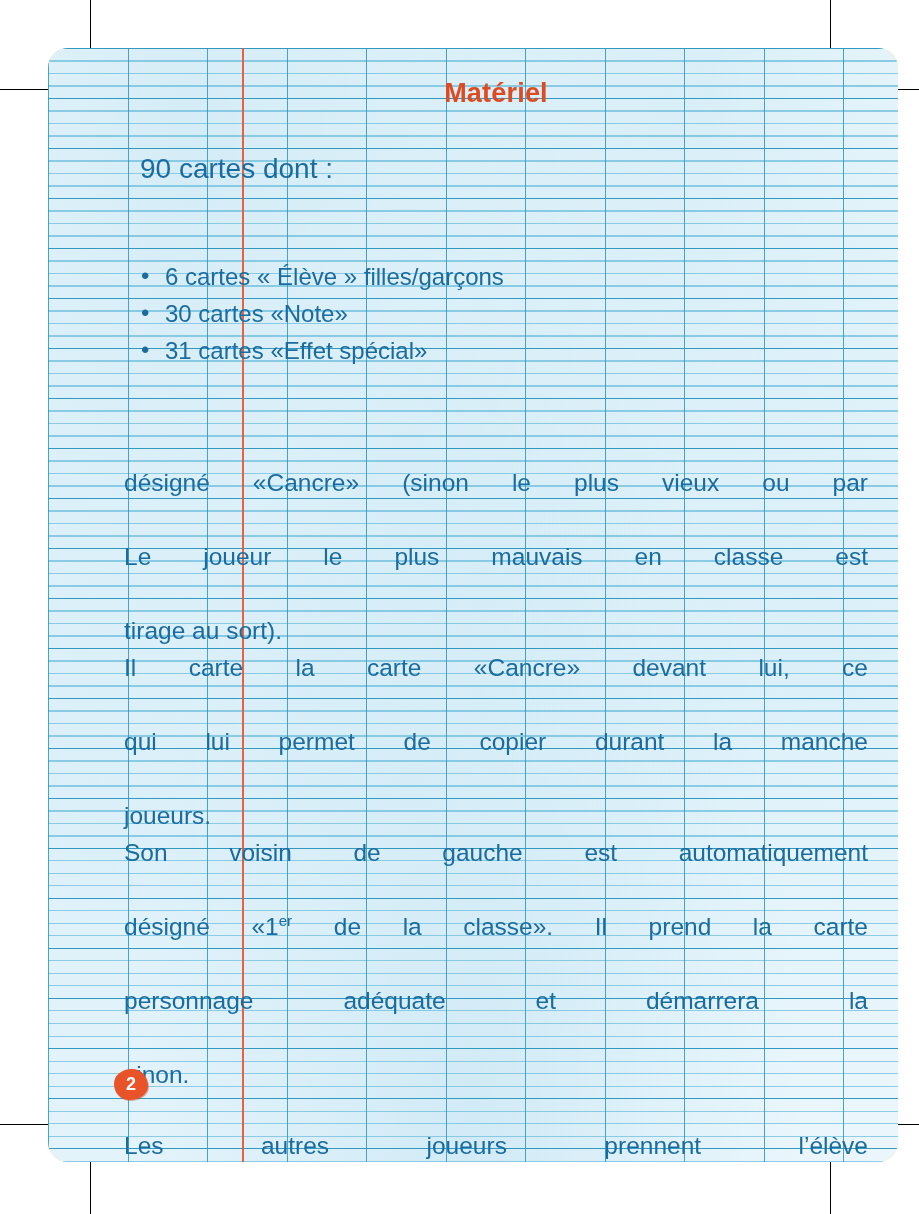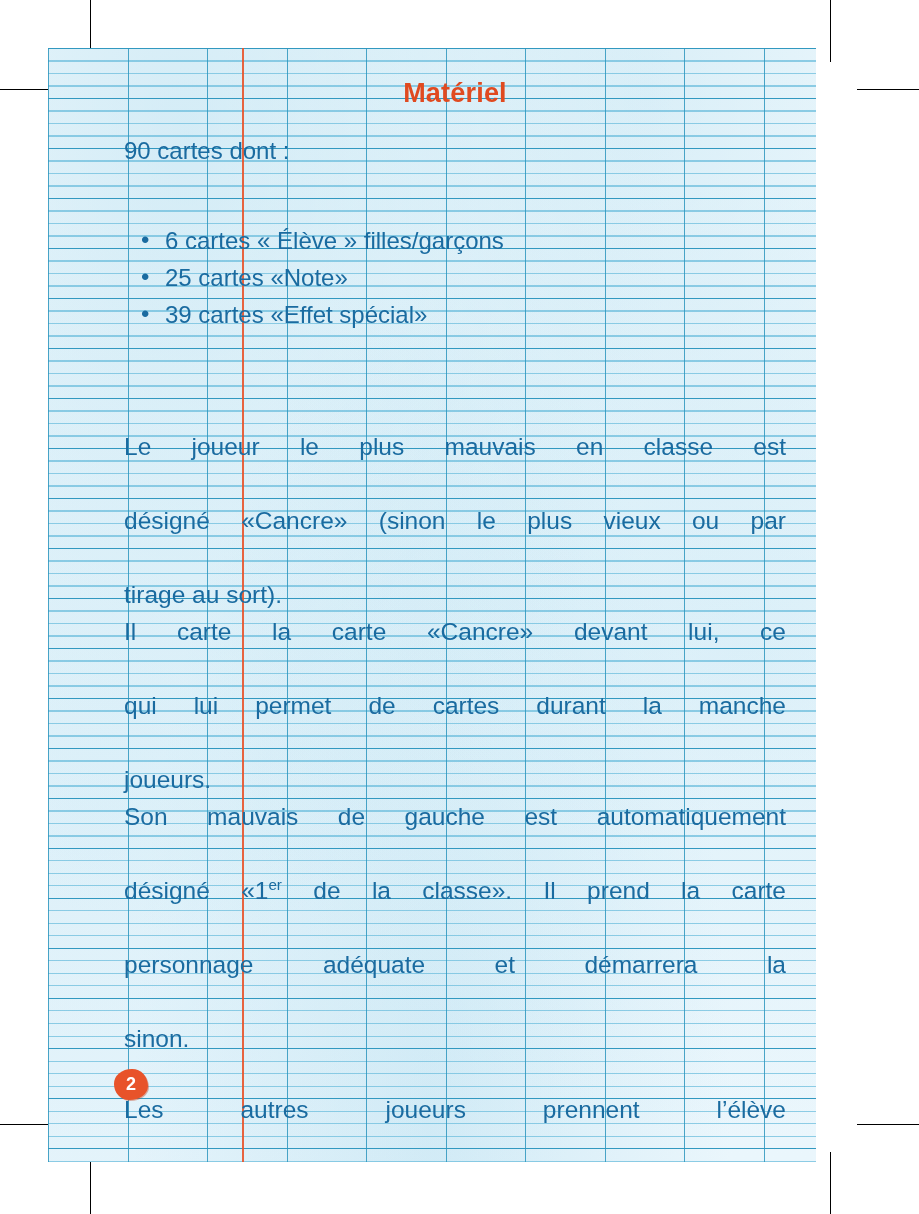--- a/index.html
+++ b/index.html
@@ -21,24 +21,25 @@
     background: #000000;
   }
   .cm-v { width: 1px; height: 62px; }
   .cm-h { height: 1px; width: 62px; }
 
   
   .page {
     position: absolute;
     left: 48px;
     top: 48px;
-    width: 768px;
+    width: 850px;
     height: 1114px;
     background: #fde047;
     overflow: hidden;
+    border-radius: 20px;
   }
 
   
   .paper-tint {
     position: absolute;
     inset: 0;
     background:
       radial-gradient(ellipse at 18% 8%, rgba(186,224,240,0.55), rgba(186,224,240,0) 55%),
       radial-gradient(ellipse at 78% 4%, rgba(186,224,240,0.45), rgba(186,224,240,0) 50%),
       radial-gradient(ellipse at 92% 55%, rgba(198,230,244,0.40), rgba(198,230,244,0) 55%),
@@ -113,23 +114,23 @@
   h1.section {
     color: #e04a20;
     font-size: 27px;
     font-weight: bold;
     text-align: center;
     margin: 0;
     letter-spacing: 0.2px;
   }
 
   .lead {
-    font-size: 24px;
+    font-size: 28px;
     line-height: 1.0;
-    margin: 0;
+    margin: 16px;
     color: #1a6ba0;
   }
 
   ul.bullets {
     list-style: none;
     margin: 15px;
     padding: 0;
   }
   ul.bullets li {
     font-size: 24px;
@@ -218,43 +219,43 @@
     <h1 class="section">Matériel</h1>
 
     <div class="spacer-md"></div>
 
     <p class="lead">90 cartes dont :</p>
 
     <div class="spacer-lg"></div>
 
     <ul class="bullets">
       <li>6 cartes « Élève » filles/garçons</li>
-      <li>25 cartes «Note»</li>
-      <li>39 cartes «Effet spécial»</li>
+      <li>30 cartes «Note»</li>
+      <li>31 cartes «Effet spécial»</li>
     </ul>
 
     <div style="height:52px"></div>
 
 
     <div style="height:28px"></div>
 
     <p class="para">
+      <span class="justify-line">désigné «Cancre» (sinon le plus vieux ou par</span>
       <span class="justify-line">Le joueur le plus mauvais en classe est</span>
-      <span class="justify-line">désigné «Cancre» (sinon le plus vieux ou par</span>
       <span>tirage au sort).</span>
     </p>
 
     <p class="para">
       <span class="justify-line">Il carte la carte «Cancre» devant lui, ce</span>
-      <span class="justify-line">qui lui permet de cartes durant la manche</span>
+      <span class="justify-line">qui lui permet de copier durant la manche</span>
       <span>joueurs.</span>
     </p>
 
     <p class="para">
-      <span class="justify-line">Son mauvais de gauche est automatiquement</span>
+      <span class="justify-line">Son voisin de gauche est automatiquement</span>
       <span class="justify-line"><span>désigné «1</span><sup class="ord">er</sup><span> de la classe». Il prend la carte</span></span>
       <span class="justify-line">personnage adéquate et démarrera la</span>
       <span>sinon.</span>
     </p>
 
     <div style="height:34px"></div>
 
     <p class="para">
       <span class="justify-line">Les autres joueurs prennent l’élève</span>
 

